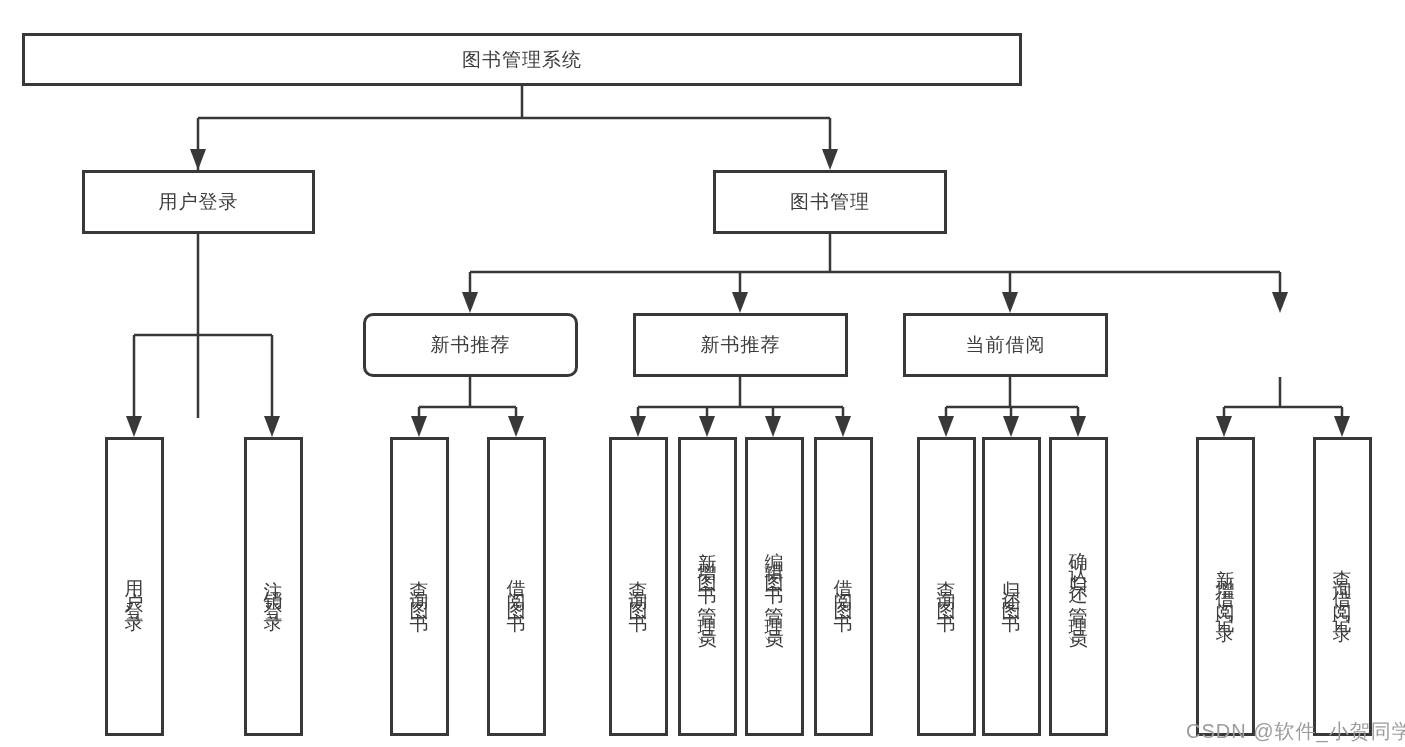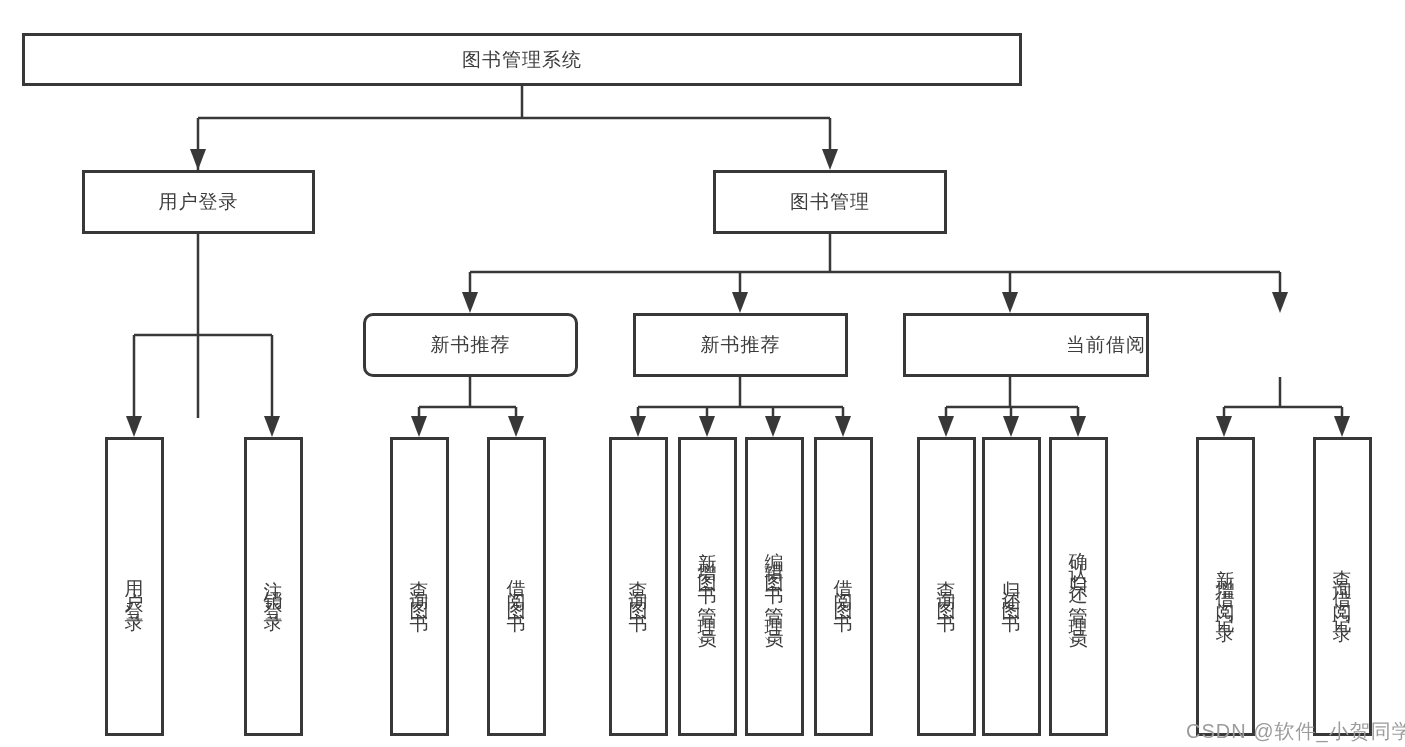--- a/index.html
+++ b/index.html
@@ -48,21 +48,21 @@
     white-space: nowrap;
   }
   
   .n-root  { left: 22px;   top: 13px;  width: 1000px; height: 53px; margin-top: 20px; }
   
   .n-l2a   { left: 82px;   top: 170px; width: 233px;  height: 64px; }
   .n-l2b   { left: 713px;  top: 170px; width: 234px;  height: 64px; }
   
   .n-l3a   { left: 363px;  top: 313px; width: 215px;  height: 64px; border-radius: 10px; }
   .n-l3b   { left: 633px;  top: 313px; width: 215px;  height: 64px; }
-  .n-l3c   { left: 903px;  top: 313px; width: 246px;  height: 64px; justify-content: flex-end; }
+  .n-l3c   { left: 903px;  top: 313px; width: 205px;  height: 64px; }
   .n-l3d   { left: 1173px; top: 313px; width: 215px;  height: 64px; }
   
   .leaf    { top: 437px; width: 59px; height: 299px; }
   .n-p1c1  { left: 105px;  }
   .n-p1c2  { left: 244px;  }
   .n-p2c1  { left: 390px;  }
   .n-p2c2  { left: 487px;  }
   .n-p3c1  { left: 609px;  }
   .n-p3c2  { left: 678px;  }
   .n-p3c3  { left: 745px;  }

